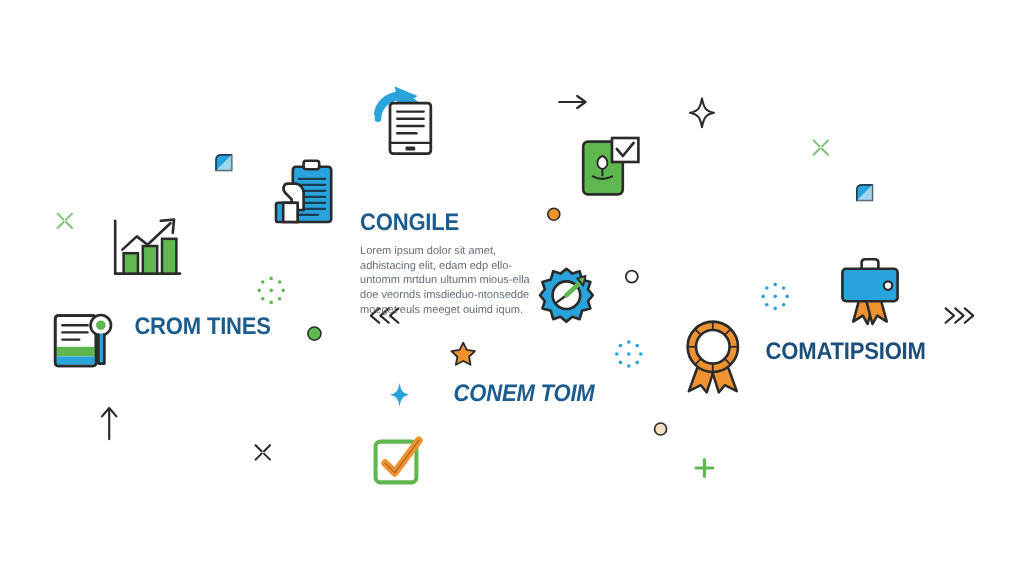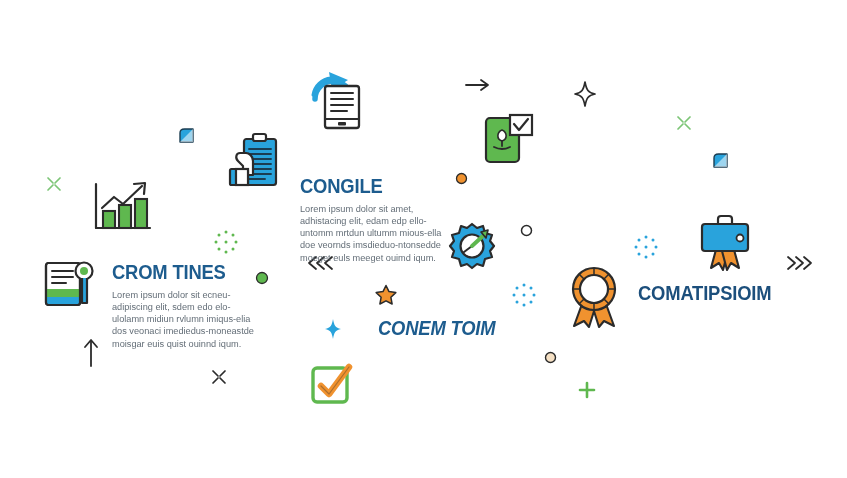--- a/index.html
+++ b/index.html
@@ -365,21 +365,20 @@
   </div>
 
   <div class="block" id="block-congile">
     <h2 class="heading">CONGILE</h2>
     <p class="body">Lorem ipsum dolor sit amet, adhistacing elit, edam edp ello-untomm mrtdun ultumm mious-ella doe veornds imsdieduo-ntonsedde moeget euls meeget ouimd iqum.</p>
   </div>
 
 
   <div class="block" id="block-cromtines">
     <h2 class="heading">CROM TINES</h2>
-    <p class="body">Lorem ipsum dolor sit ecneu-adipiscing elit, sdem edo elo-ulolamn midiun rvlumn imiqus-elia dos veonaci imediedus-moneastde moisgar euis quist ouinnd iqum.</p>
   </div>
 
   <div class="block" id="block-conemtoim">
     <h2 class="heading">CONEM TOIM</h2>
   </div>
 
   <div class="block navy" id="block-comatipsioim">
     <h2 class="heading">COMATIPSIOIM</h2>
   </div>
 

